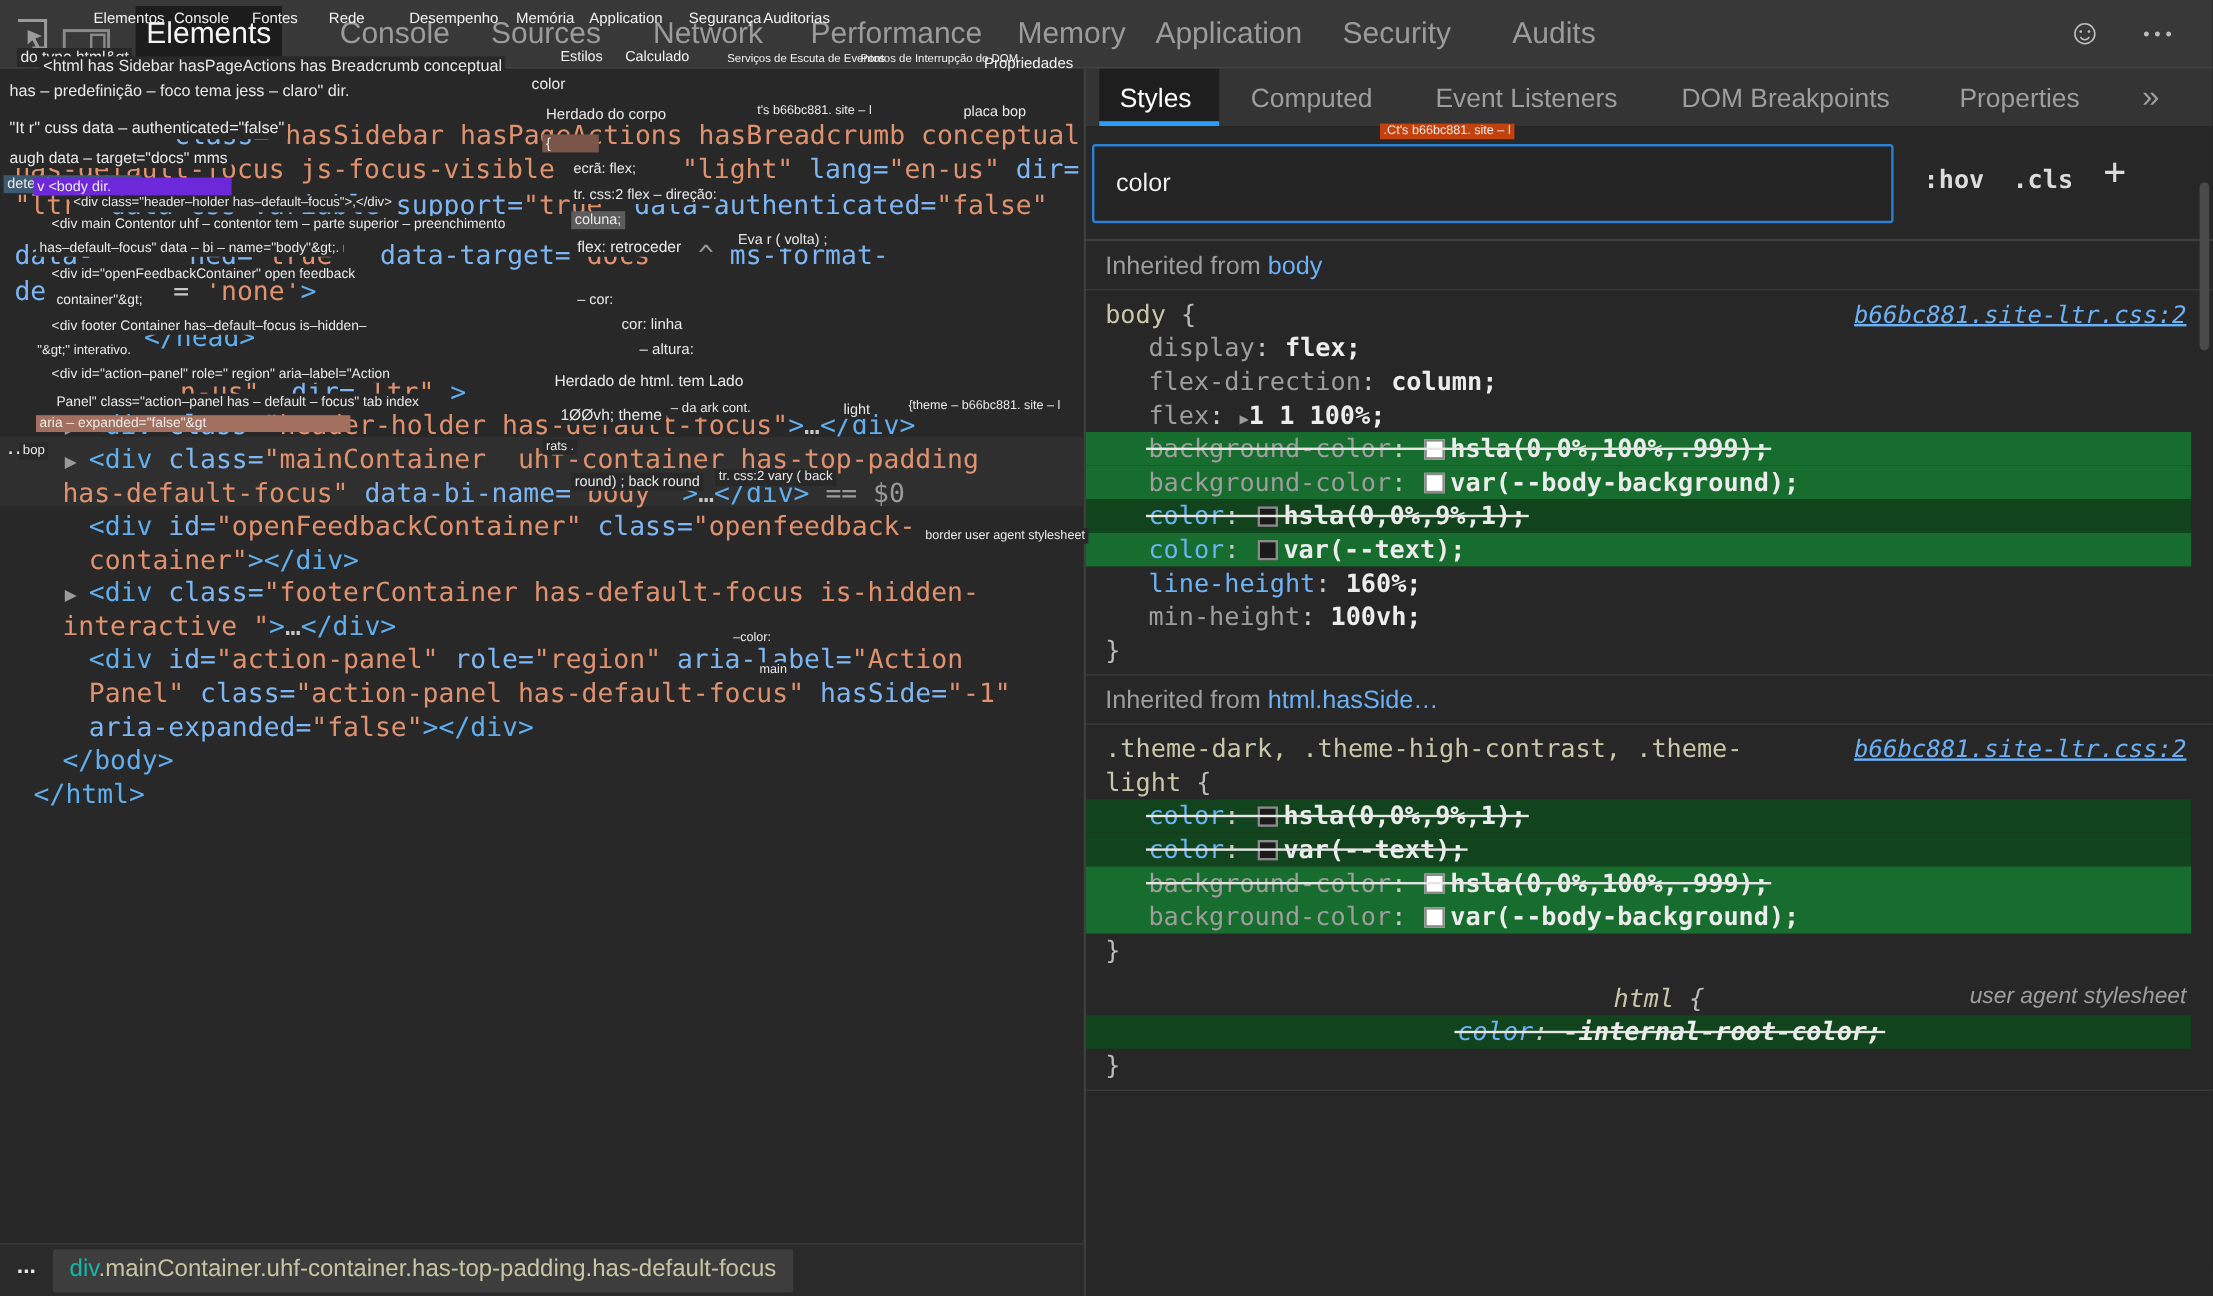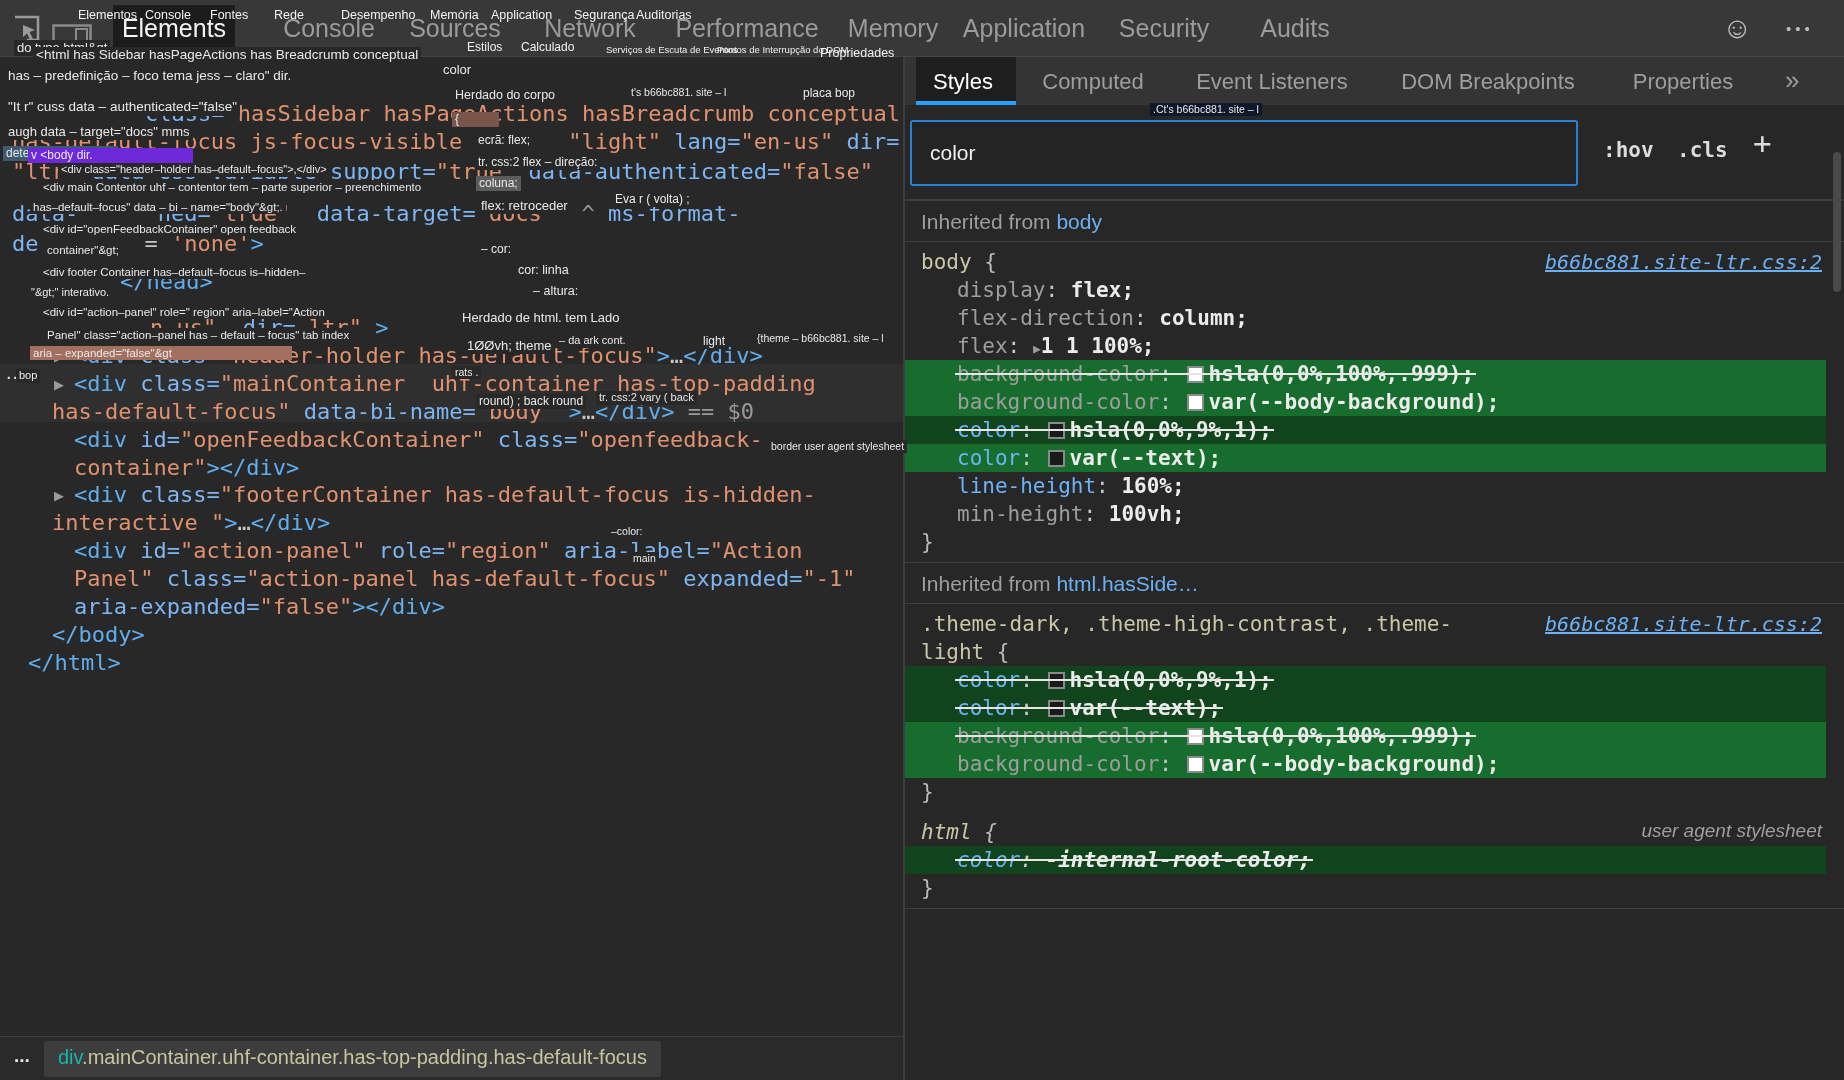--- a/index.html
+++ b/index.html
@@ -72,21 +72,21 @@
   .decl { height:28px; line-height:28px; padding-left:52px; white-space:pre; position:relative; }
   .decl.hl-b { background:#176d2d; margin-right:18px; }
   .decl.hl-d { background:#11441d; margin-right:18px; }
   .decl .nm-g { color:#9e9e9e; } .decl .nm-b { color:#6db3f8; }
   .decl .val { color:#ececec; font-weight:bold; } .decl .col { color:#c8c8c8; }
   .decl .arrow { color:#9a9a9a; font-size:13px; }
   .swatch { display:inline-block; width:17px; height:17px; border:2px solid #8a8a8a; vertical-align:-2px; margin:0 5px 0 2px; }
   .struck { position:relative; display:inline-block; }
   .struck::after { content:""; position:absolute; left:-2px; right:-2px; top:13px; border-top:2px solid #e6e6e6; }
   .close-brace { padding-left:16px; height:28px; line-height:28px; color:#bbbbbb; }
-  .decl.it, .sel-line.it { font-style:italic; }
+  .decl.it, .sel-line.it { font-style:italic;text-align:center; }
 
   
   #boxmodel { position:absolute; left:281px; top:838px; width:349px; height:242px; }
   #m-box { position:absolute; left:0; top:0; width:349px; height:242px; background:#ab7e50; border:2px dashed #262626; }
   .bm-label { position:absolute; font-size:17px; color:#1d1d1d; font-family:"Liberation Sans",sans-serif; }
   .bm-val { position:absolute; font-size:17px; color:#1d1d1d; }
 
   
   .ghost { position:absolute; white-space:pre; color:#e9e9e9; background:#282828; padding:0 3px; z-index:40;
            font-family:"Liberation Sans", sans-serif; line-height:1.25; }
@@ -140,21 +140,21 @@
         <div class="dom-row" style="left: 74px; top: 285px;"><span class="tok-t">&lt;div</span><span class="tok-a"> class=</span><span class="tok-v">"header-holder has-default-focus"</span><span class="tok-t">&gt;</span><span class="tok-p">…</span><span class="tok-t">&lt;/div&gt;</span></div>
         <div class="tri" style="left: 54px; top: 320px;">▶</div>
         <div class="dom-row" style="left: 74px; top: 313px;"><span class="tok-t">&lt;div</span><span class="tok-a"> class=</span><span class="tok-v">"mainContainer  uhf-container has-top-padding</span></div>
         <div class="dom-row" style="left: 52px; top: 341px;"><span class="tok-v">has-default-focus"</span><span class="tok-a"> data-bi-name=</span><span class="tok-v">"body"</span><span class="tok-t"> &gt;</span><span class="tok-p">…</span><span class="tok-t">&lt;/div&gt;</span><span class="tok-d"> == $0</span></div>
         <div class="dom-row" style="left: 74px; top: 369px;"><span class="tok-t">&lt;div</span><span class="tok-a"> id=</span><span class="tok-v">"openFeedbackContainer"</span><span class="tok-a"> class=</span><span class="tok-v">"openfeedback-</span></div>
         <div class="dom-row" style="left: 74px; top: 397px;"><span class="tok-v">container"</span><span class="tok-t">&gt;&lt;/div&gt;</span></div>
         <div class="tri" style="left: 54px; top: 431px;">▶</div>
         <div class="dom-row" style="left: 74px; top: 424px;"><span class="tok-t">&lt;div</span><span class="tok-a"> class=</span><span class="tok-v">"footerContainer has-default-focus is-hidden-</span></div>
         <div class="dom-row" style="left: 52px; top: 452px;"><span class="tok-v">interactive "</span><span class="tok-t">&gt;</span><span class="tok-p">…</span><span class="tok-t">&lt;/div&gt;</span></div>
         <div class="dom-row" style="left: 74px; top: 480px;"><span class="tok-t">&lt;div</span><span class="tok-a"> id=</span><span class="tok-v">"action-panel"</span><span class="tok-a"> role=</span><span class="tok-v">"region"</span><span class="tok-a"> aria-label=</span><span class="tok-v">"Action</span></div>
-        <div class="dom-row" style="left: 74px; top: 508px;"><span class="tok-v">Panel"</span><span class="tok-a"> class=</span><span class="tok-v">"action-panel has-default-focus"</span><span class="tok-a"> expanded=</span><span class="tok-v">"-1"</span></div>
+        <div class="dom-row" style="left: 74px; top: 508px;"><span class="tok-v">Panel"</span><span class="tok-a"> class=</span><span class="tok-v">"action-panel has-default-focus"</span><span class="tok-a"> hasSide=</span><span class="tok-v">"-1"</span></div>
         <div class="dom-row" style="left: 74px; top: 536px;"><span class="tok-a">aria-expanded=</span><span class="tok-v">"false"</span><span class="tok-t">&gt;&lt;/div&gt;</span></div>
         <div class="dom-row" style="left: 52px; top: 564px;"><span class="tok-t">&lt;/body&gt;</span></div>
         <div class="dom-row" style="left: 28px; top: 592px;"><span class="tok-t">&lt;/html&gt;</span></div>
       </div>
     <div id="row-kebab">...</div>
   </div>
 
   <div id="v-divider"></div>
 
   <div id="right-panel">
@@ -256,21 +256,21 @@
       <div class="ghost" style="left: 40px; top: 265px; font-size: 11.5px;">&lt;div footer Container has–default–focus is–hidden–</div>
       <div class="ghost" style="left: 28px; top: 286px; font-size: 11px;">"&amp;gt;" interativo.</div>
       <div class="ghost" style="left: 40px; top: 305px; font-size: 11.5px;">&lt;div id="action–panel" role=" region" aria–label="Action</div>
       <div class="ghost" style="left: 44px; top: 328px; font-size: 11.5px;">Panel" class="action–panel has – default – focus" tab index</div>
       <div class="ghost" style="left: 30px; top: 346px; font-size: 11.5px; background: rgb(163, 112, 95); padding-right: 120px;">aria – expanded="false"&amp;gt</div>
       <div class="ghost" style="left: 16px; top: 369px; font-size: 11px;">bop</div>
       <div class="ghost" style="left: 440px; top: 62px; font-size: 13px;">color</div>
       <div class="ghost" style="left: 800px; top: 86px; font-size: 12px;">placa bop</div>
       <div class="ghost" style="left: 452px; top: 88px; font-size: 12.5px;">Herdado do corpo</div>
       <div class="ghost" style="left: 628px; top: 86px; font-size: 10.5px;">t's b66bc881. site – l</div>
-      <div class="ghost" style="left: 1150px; top: 103px; font-size: 10.5px; background: #0f172a;">.Ct's b66bc881. site – l</div>
+      <div class="ghost" style="left: 1150px; top: 103px; font-size: 10.5px; background: #c2410c;">.Ct's b66bc881. site – l</div>
       <div class="ghost" style="left: 452px; top: 112px; font-size: 12px; background: rgb(122, 86, 74); padding-right: 40px;">{</div>
       <div class="ghost" style="left: 475px; top: 133px; font-size: 12px;">ecrã: flex;</div>
       <div class="ghost" style="left: 475px; top: 155px; font-size: 12px;">tr. css:2 flex – direção:</div>
       <div class="ghost" style="left: 476px; top: 176px; font-size: 12px; background: rgb(92, 92, 92);">coluna;</div>
       <div class="ghost" style="left: 478px; top: 198px; font-size: 13px;">flex: retroceder</div>
       <div class="ghost" style="left: 612px; top: 192px; font-size: 12px;">Eva r ( volta) ;</div>
       <div class="ghost" style="left: 478px; top: 242px; font-size: 12px;">– cor:</div>
       <div class="ghost" style="left: 515px; top: 263px; font-size: 12.5px;">cor: linha</div>
       <div class="ghost" style="left: 530px; top: 284px; font-size: 12.5px;">– altura:</div>
       <div class="ghost" style="left: 459px; top: 310px; font-size: 13px;">Herdado de html. tem Lado</div>

